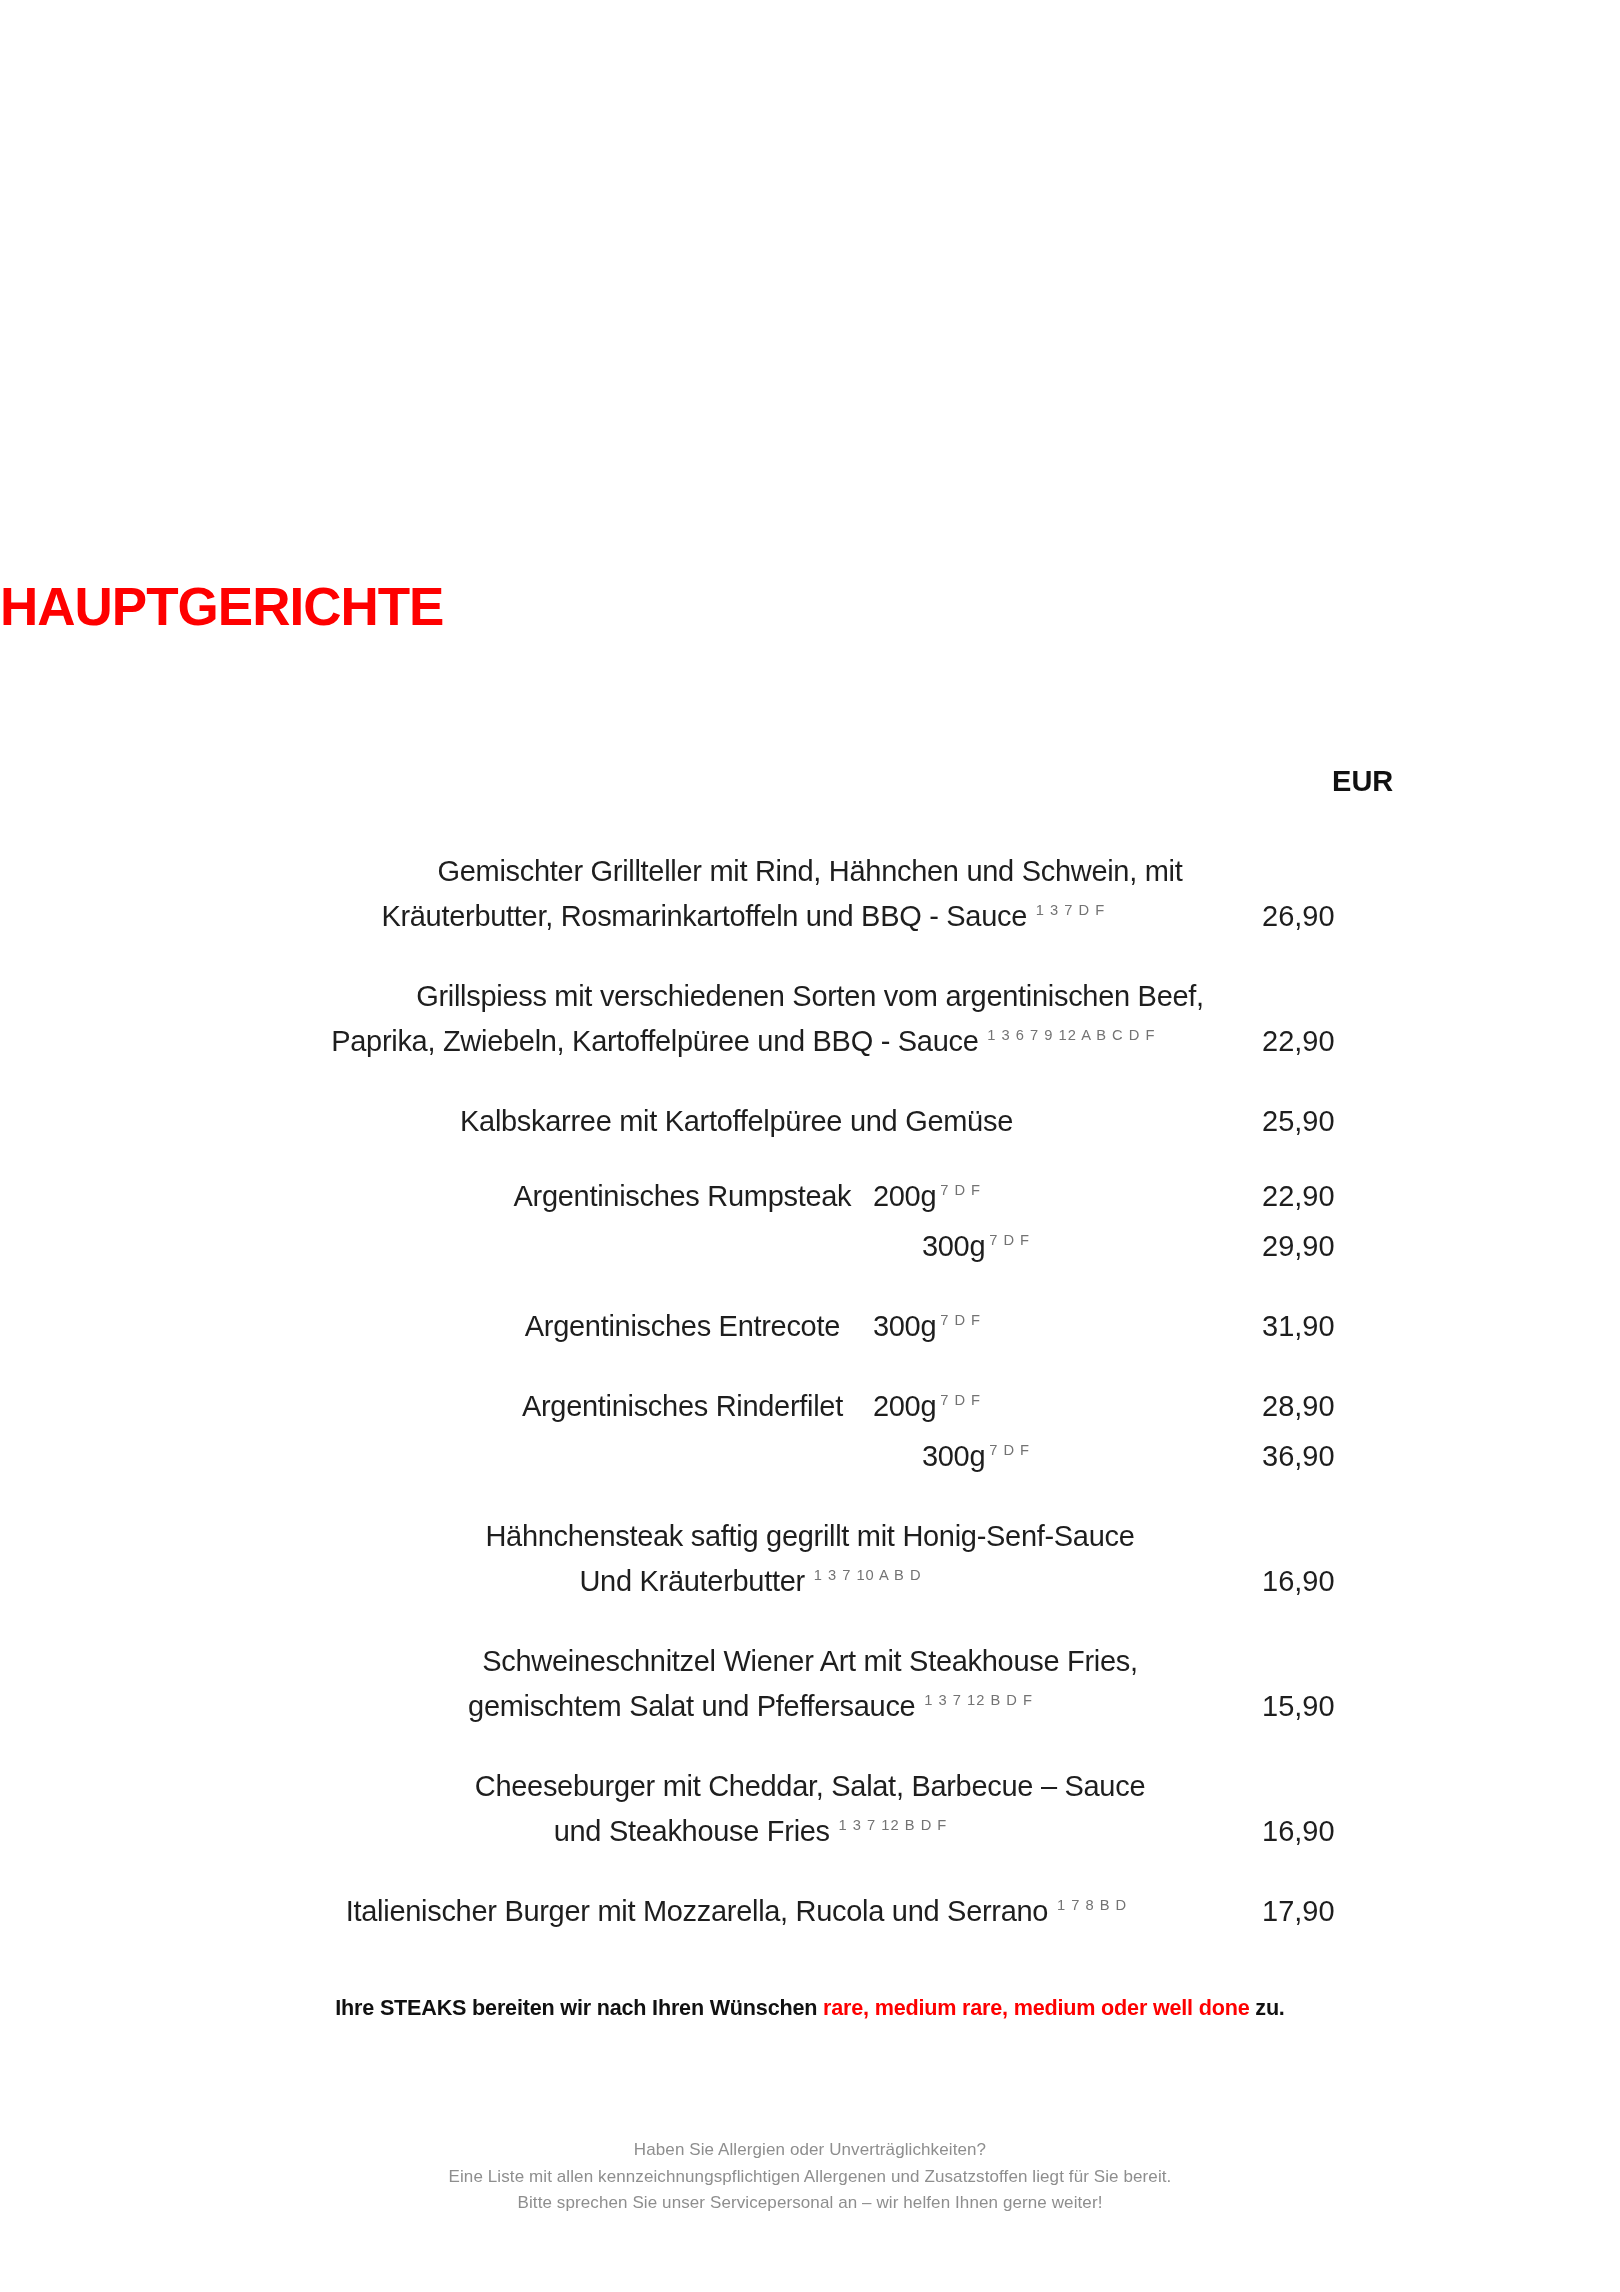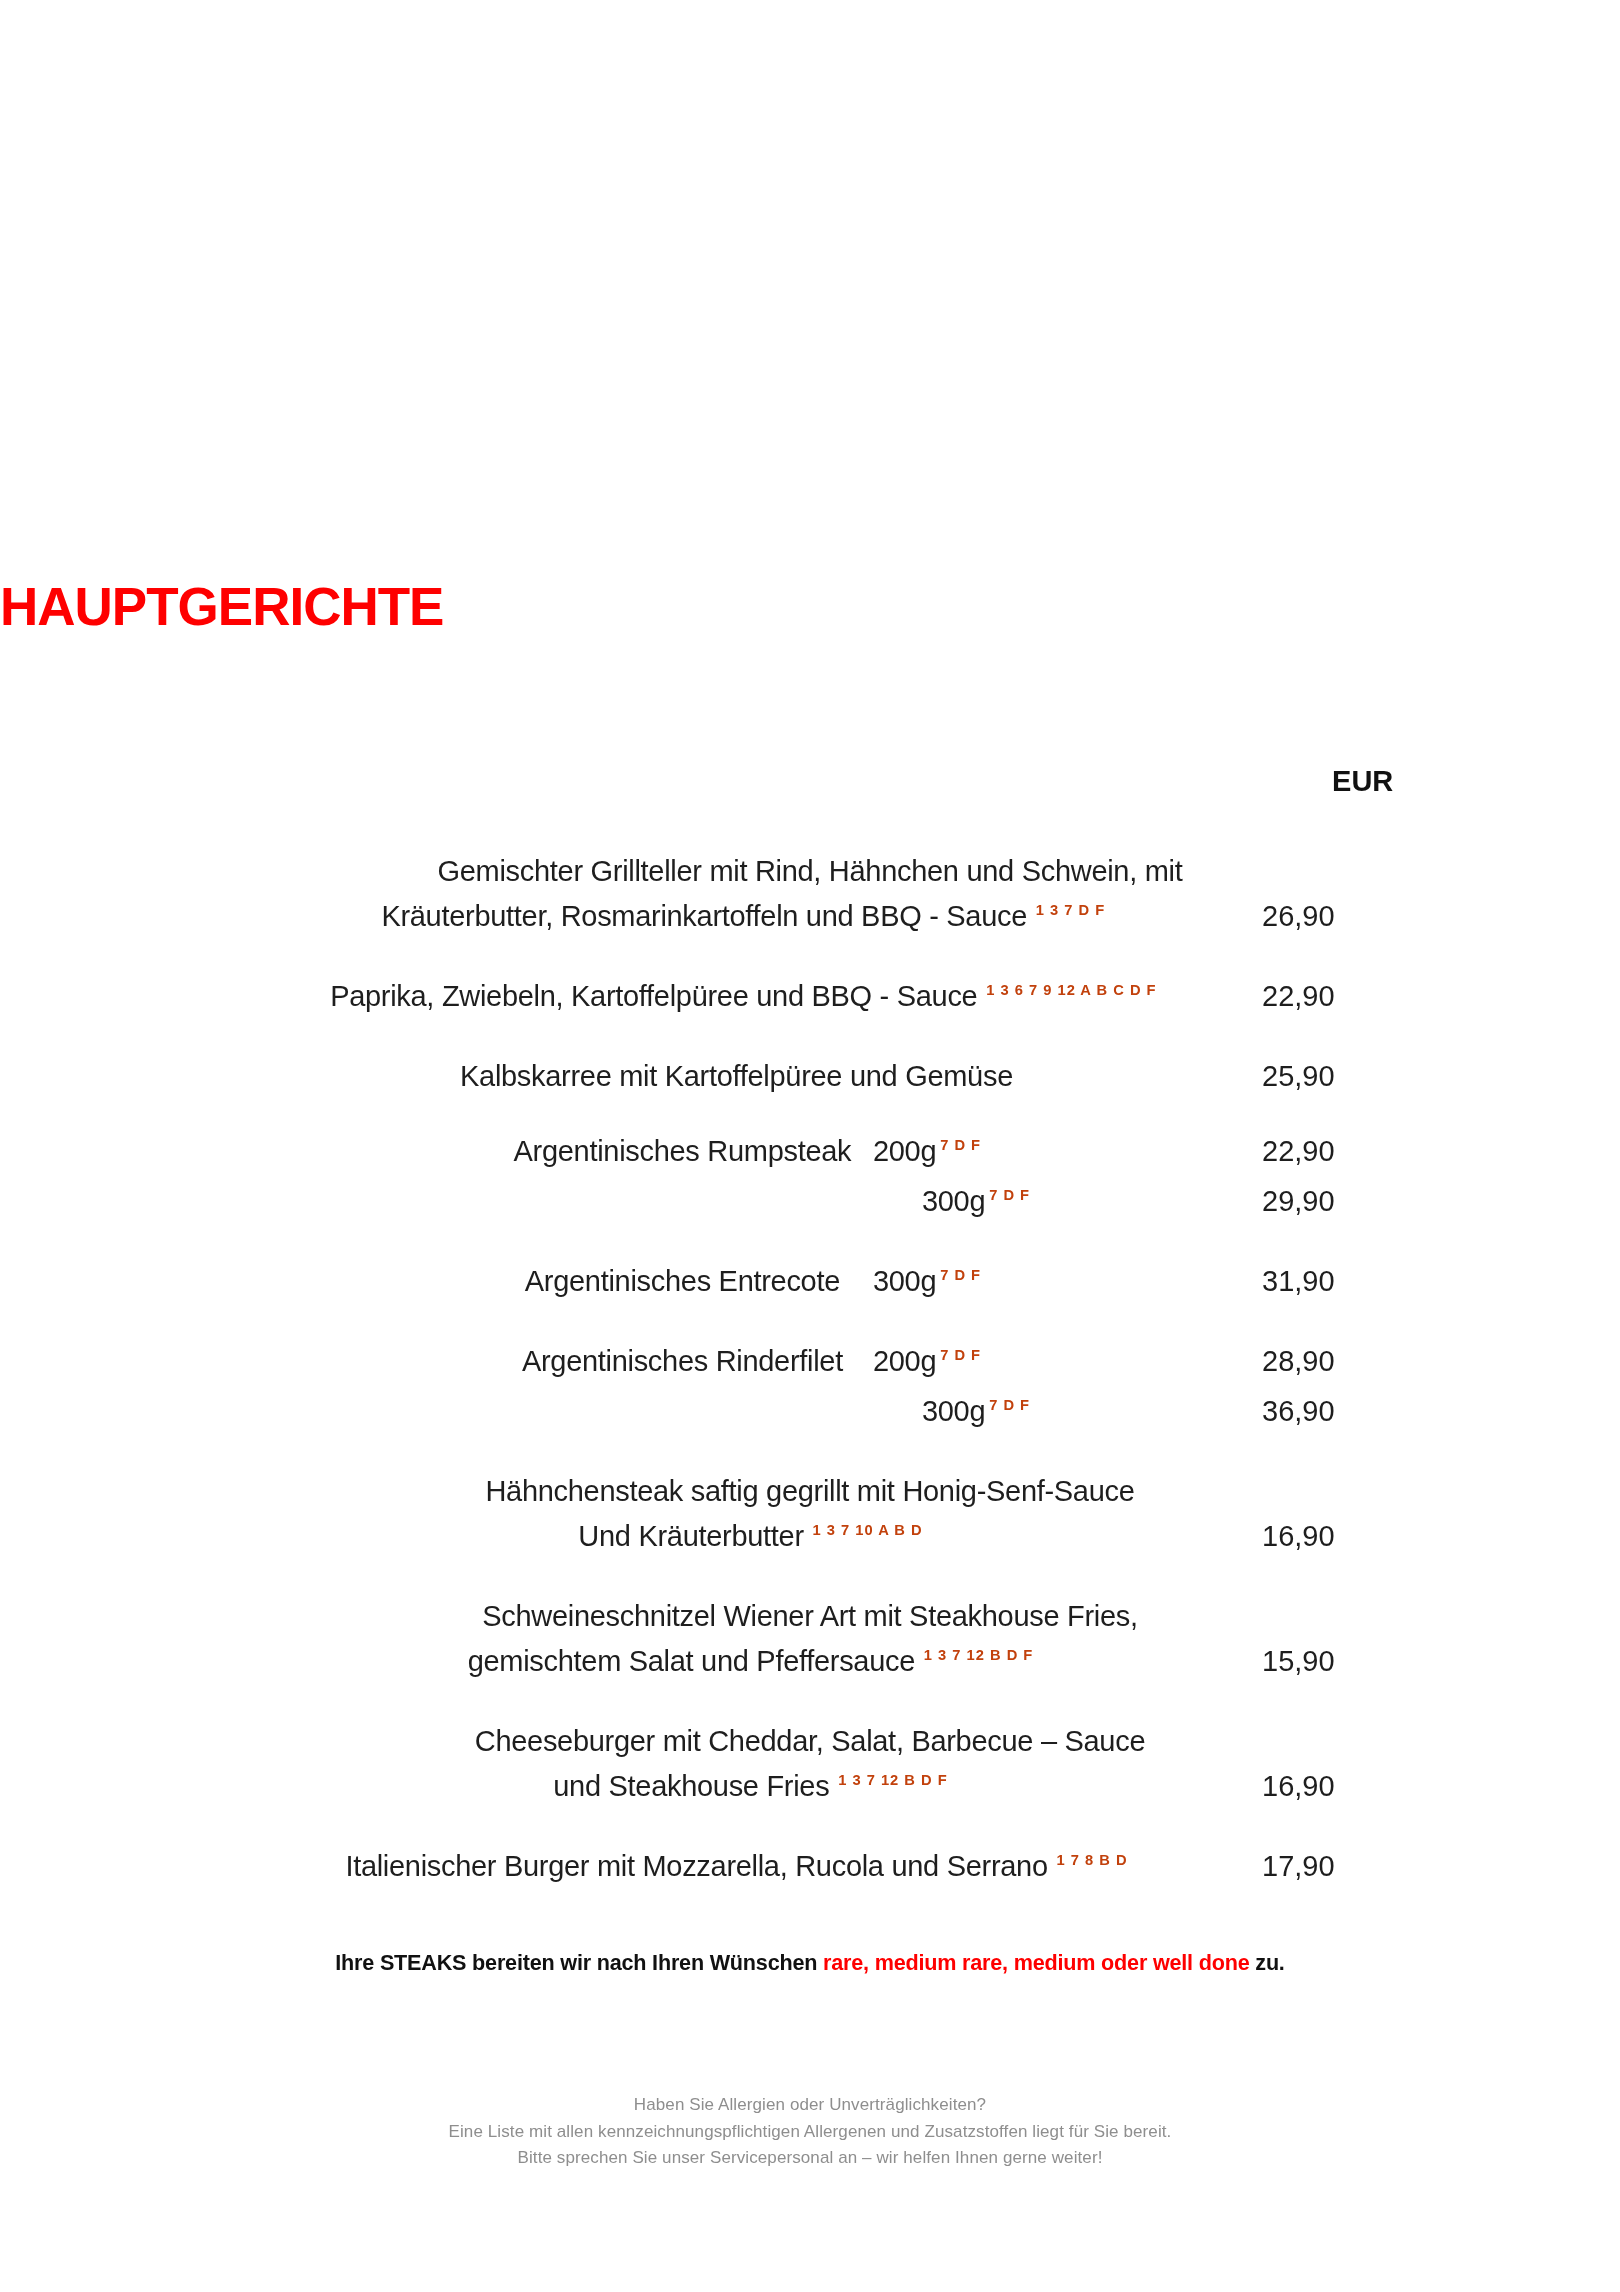--- a/index.html
+++ b/index.html
@@ -50,27 +50,26 @@
     text-align: left;
     white-space: nowrap;
     letter-spacing: 0;
   }
   .name { display: inline-block; width: 381px; }
   .weight.indent { margin-left: 98px; }
   .ind-sm { padding-left: 13.7px; }
   .ind-md { padding-left: 28px; }
   .sup {
     font-size: 14.7px;
-    color: #c2410c;
+    color: #737373;
     margin-left: 8.8px;
     position: relative;
     top: -10.8px;
     letter-spacing: 1px;
     white-space: nowrap;
-    font-weight: bold;
   }
   .weight + .sup, .wsup { margin-left: 3.9px; }
 
   .steak-note {
     margin-top: 55px;
     text-align: center;
     font-size: 21.6px;
     font-weight: bold;
     color: #111111;
     line-height: 27.4px;
@@ -108,20 +107,25 @@
         <div class="line">
           <div class="text-col ind-sm">
             <span class="desc">Kräuterbutter, Rosmarinkartoffeln und BBQ - Sauce</span><span class="sup">1 3 7 D F</span>
           </div>
           <div class="price">26,90</div>
         </div>
       </div>
 
       <div class="item">
         <div class="line">
+          <div class="text-col">
+            <span class="desc">Grillspiess mit verschiedenen Sorten vom argentinischen Beef,</span>
+          </div>
+        </div>
+        <div class="line">
           <div class="text-col ind-sm">
             <span class="desc">Paprika, Zwiebeln, Kartoffelpüree und BBQ - Sauce</span><span class="sup">1 3 6 7 9 12 A B C D F</span>
           </div>
           <div class="price">22,90</div>
         </div>
       </div>
 
       <div class="item">
         <div class="line">
           <div class="text-col">

